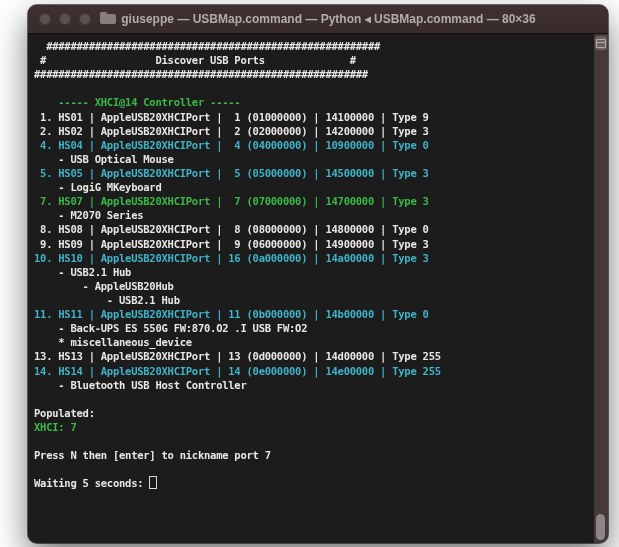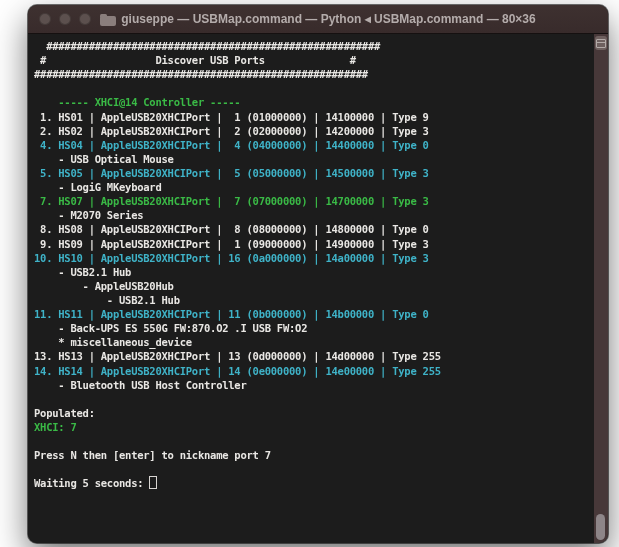--- a/index.html
+++ b/index.html
@@ -11,21 +11,21 @@
       linear-gradient(113deg, #ec6418 0%, #d852114 0%, #d55013 30%, #b63312 58%, #92190c 82%, #7c0f08 100%);}
   .window{position:absolute;left:28px;top:5px;width:580px;height:538px;
     border-radius:9px;overflow:hidden;
     box-shadow:0 14px 34px rgba(0,0,0,.55), 0 0 0 1px rgba(0,0,0,.55);
     background:var(--terminal_bg);}
   .titlebar{position:relative;height:28px;background:linear-gradient(#3e3130,#382b2b);
     border-bottom:1px solid #151010;display:flex;align-items:center;}
   .lights{position:absolute;left:11px;top:0;height:28px;display:flex;align-items:center;gap:8px;}
   .light{width:12px;height:12px;border-radius:50%;background:#5c504e;
     box-shadow:inset 0 0 0 1px rgba(0,0,0,.25);}
-  .titlegroup{margin:0 auto;display:flex;align-items:flex-end;gap:5px;max-width:520px;overflow:hidden;}
+  .titlegroup{margin:0 auto;display:flex;align-items:flex-start;gap:5px;max-width:520px;overflow:hidden;}
   .proxy-icon{width:16px;height:12px;position:relative;flex:0 0 auto;}
   .proxy-icon .folder-back{position:absolute;left:0;top:2px;width:16px;height:10px;border-radius:2px;background:#8a7e7c;}
   .proxy-icon .folder-tab{position:absolute;left:0;top:0;width:7px;height:4px;border-radius:1.5px;background:#8a7e7c;}
   .title{font-size:12px;font-weight:bold;color:var(--titlebar_text);white-space:nowrap;}
   .tbody{position:absolute;top:29px;left:0;right:0;bottom:0;display:flex;}
   .content{flex:1;padding:5px 0 0 6px;background:var(--terminal_bg);overflow:hidden;}
   .tl{white-space:pre;height:14.12px;line-height:14.12px;
     font-family:"DejaVu Sans Mono", monospace;font-size:10.5px;font-weight:bold;
     letter-spacing:-0.25px;}
   .c-white{color:var(--text_white);}
@@ -64,28 +64,28 @@
 
     <div class="tbody">
       <div class="content" id="lines">
           <div class="tl c-white"><span>  #######################################################</span></div>
           <div class="tl c-white"><span> #                  Discover USB Ports              #</span></div>
           <div class="tl c-white"><span>#######################################################</span></div>
           <div class="tl c-white"><span></span></div>
           <div class="tl c-green"><span>    ----- XHCI@14 Controller -----</span></div>
           <div class="tl c-white"><span> 1. HS01 | AppleUSB20XHCIPort |  1 (01000000) | 14100000 | Type 9</span></div>
           <div class="tl c-white"><span> 2. HS02 | AppleUSB20XHCIPort |  2 (02000000) | 14200000 | Type 3</span></div>
-          <div class="tl c-cyan"><span> 4. HS04 | AppleUSB20XHCIPort |  4 (04000000) | 14400000 | Type 0</span></div>
+          <div class="tl c-cyan"><span> 4. HS04 | AppleUSB20XHCIPort |  4 (04000000) | 10900000 | Type 0</span></div>
           <div class="tl c-white"><span>    - USB Optical Mouse</span></div>
           <div class="tl c-cyan"><span> 5. HS05 | AppleUSB20XHCIPort |  5 (05000000) | 14500000 | Type 3</span></div>
           <div class="tl c-white"><span>    - LogiG MKeyboard</span></div>
           <div class="tl c-green"><span> 7. HS07 | AppleUSB20XHCIPort |  7 (07000000) | 14700000 | Type 3</span></div>
           <div class="tl c-white"><span>    - M2070 Series</span></div>
           <div class="tl c-white"><span> 8. HS08 | AppleUSB20XHCIPort |  8 (08000000) | 14800000 | Type 0</span></div>
-          <div class="tl c-white"><span> 9. HS09 | AppleUSB20XHCIPort |  1 (09000000) | 14900000 | Type 3</span></div>
+          <div class="tl c-white"><span> 9. HS09 | AppleUSB20XHCIPort |  9 (06000000) | 14900000 | Type 3</span></div>
           <div class="tl c-cyan"><span>10. HS10 | AppleUSB20XHCIPort | 16 (0a000000) | 14a00000 | Type 3</span></div>
           <div class="tl c-white"><span>    - USB2.1 Hub</span></div>
           <div class="tl c-white"><span>        - AppleUSB20Hub</span></div>
           <div class="tl c-white"><span>            - USB2.1 Hub</span></div>
           <div class="tl c-cyan"><span>11. HS11 | AppleUSB20XHCIPort | 11 (0b000000) | 14b00000 | Type 0</span></div>
           <div class="tl c-white"><span>    - Back-UPS ES 550G FW:870.O2 .I USB FW:O2</span></div>
           <div class="tl c-white"><span>    * miscellaneous_device</span></div>
           <div class="tl c-white"><span>13. HS13 | AppleUSB20XHCIPort | 13 (0d000000) | 14d00000 | Type 255</span></div>
           <div class="tl c-cyan"><span>14. HS14 | AppleUSB20XHCIPort | 14 (0e000000) | 14e00000 | Type 255</span></div>
           <div class="tl c-white"><span>    - Bluetooth USB Host Controller</span></div>

